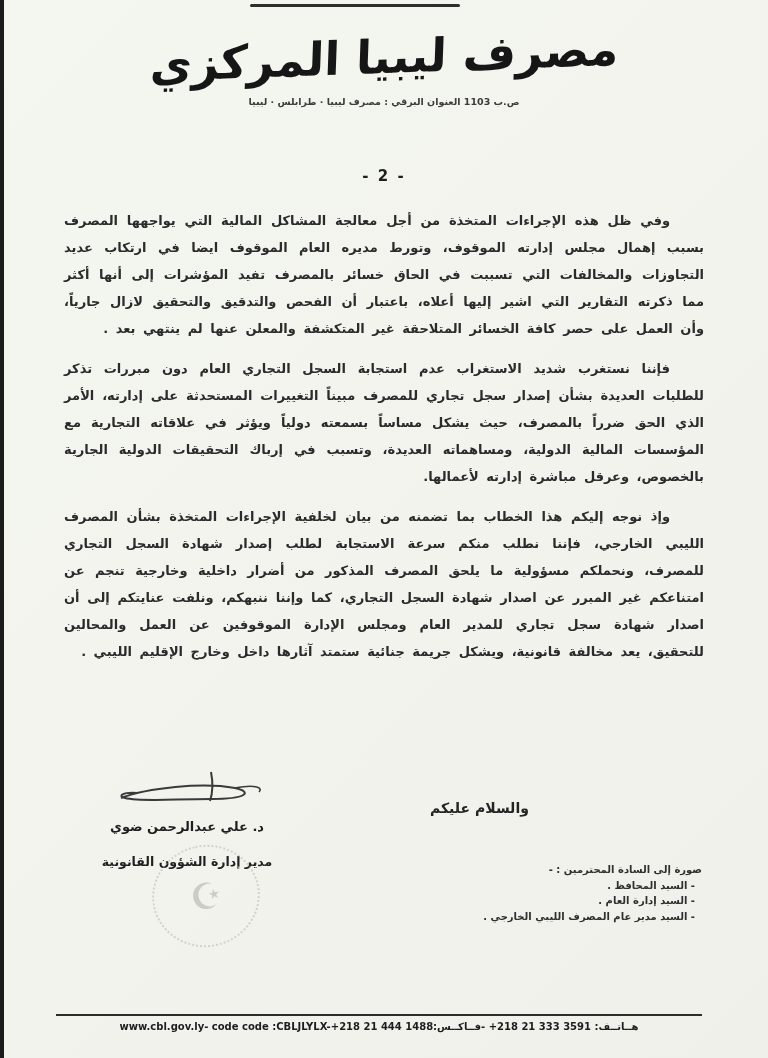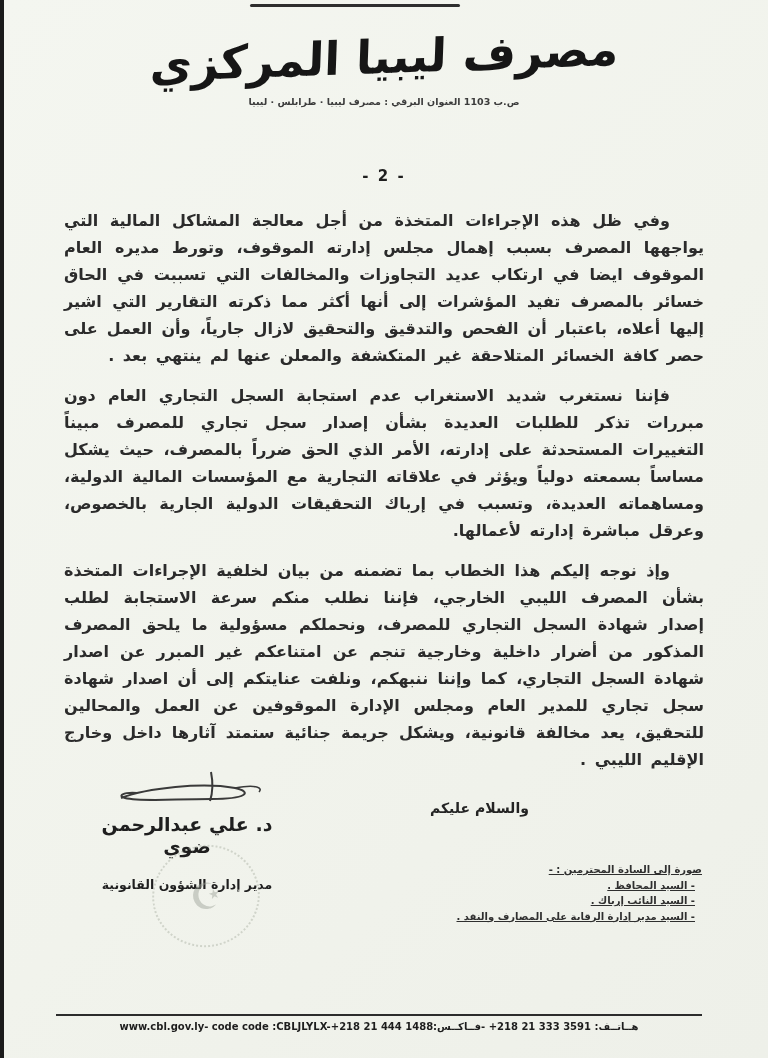--- a/index.html
+++ b/index.html
@@ -19,44 +19,44 @@
     display:inline-block;
     font-size:46px;font-weight:bold;color:#161616;
     transform:rotate(-2deg) skewX(-4deg);
     letter-spacing:-2px;
     direction:rtl;
   }
   .address{margin-top:12px;font-size:9.5px;font-weight:bold;color:#3c3c3c;direction:rtl;letter-spacing:.5px;}
   .pagenum{position:absolute;top:167px;left:0;right:0;text-align:center;font-size:15px;font-weight:bold;letter-spacing:2px;color:#1e1e1e;}
   .body-text{position:absolute;top:207px;left:64px;right:64px;direction:rtl;}
   .para{
-    font-size:16px;font-weight:bold;color:#2b2b2b;
+    font-size:13px;font-weight:bold;color:#2b2b2b;
     line-height:27px;
     text-align:justify;text-align-last:right;
     text-indent:34px;
     word-spacing:3px;
     margin:0 0 13px 0;
   }
   .closing{position:absolute;top:776px;left:430px;font-size:14px;font-weight:bold;direction:rtl;color:#242424;margin-top:24px;}
   .sig-block{position:absolute;top:768px;left:92px;width:190px;text-align:center;}
   .sig-svg{display:block;margin:0 auto;}
-  .sig-name{font-size:19px;font-weight:bold;direction:rtl;color:#1f1f1f;margin-top:1px;}
+  .sig-name{font-size:13px;font-weight:bold;direction:rtl;color:#1f1f1f;margin-top:7px;}
   .sig-title{font-size:12.5px;font-weight:bold;direction:rtl;color:#1f1f1f;margin-top:20px;}
   .stamp{
     position:absolute;top:845px;left:152px;width:104px;height:98px;
     border:2px dotted #aab0a3;border-radius:50%;
     opacity:.45;
     display:flex;align-items:center;justify-content:center;
     transform:rotate(-12deg);
   }
   .stamp-inner{font-size:36px;color:#9aa096;}
   .cc{
     position:absolute;top:862px;right:66px;
     direction:rtl;text-align:right;
-    font-size:10px;font-weight:bold;color:#2f2f2f;line-height:15.5px;text-decoration:underline;
+    font-size:10px;font-weight:bold;color:#2f2f2f;line-height:15.5px;
   }
   .cc .cc-item{padding-right:7px;margin-left:36px;}
   .footer-rule{position:absolute;top:1014px;left:56px;width:646px;height:2px;background:#2c2c2c;}
   .footer{
     position:absolute;top:1021px;left:56px;width:646px;
     display:flex;justify-content:center;align-items:center;
     font-size:10px;font-weight:bold;color:#1d1d1d;white-space:nowrap;
   }
 </style>
 </head>
@@ -92,22 +92,22 @@
     <div class="sig-title">مدير إدارة الشؤون القانونية</div>
   </div>
 
   <div class="stamp">
     <span class="stamp-inner">☪</span>
   </div>
 
   <div class="cc">
     <div class="cc-heading">صورة إلى السادة المحترمين : -</div>
     <div class="cc-item">- السيد المحافظ .</div>
-    <div class="cc-item">- السيد النائب إرباك .</div>
-    <div class="cc-item">- السيد مدير إدارة الرقابة على المصارف والنقد .</div>
+    <div class="cc-item">- السيد إدارة العام .</div>
+    <div class="cc-item">- السيد مدير عام المصرف الليبي الخارجي .</div>
   </div>
 
   <div class="footer-rule"></div>
 
   <div class="footer">
     <span dir="ltr">www.cbl.gov.ly</span>
     <span dir="ltr">- code code :CBLJLYLX-</span>
     <span dir="ltr">+218 21 444 1488:</span>
     <span dir="rtl">فــاكــس</span>
     <span dir="ltr">- +218 21 333 3591 :</span>

